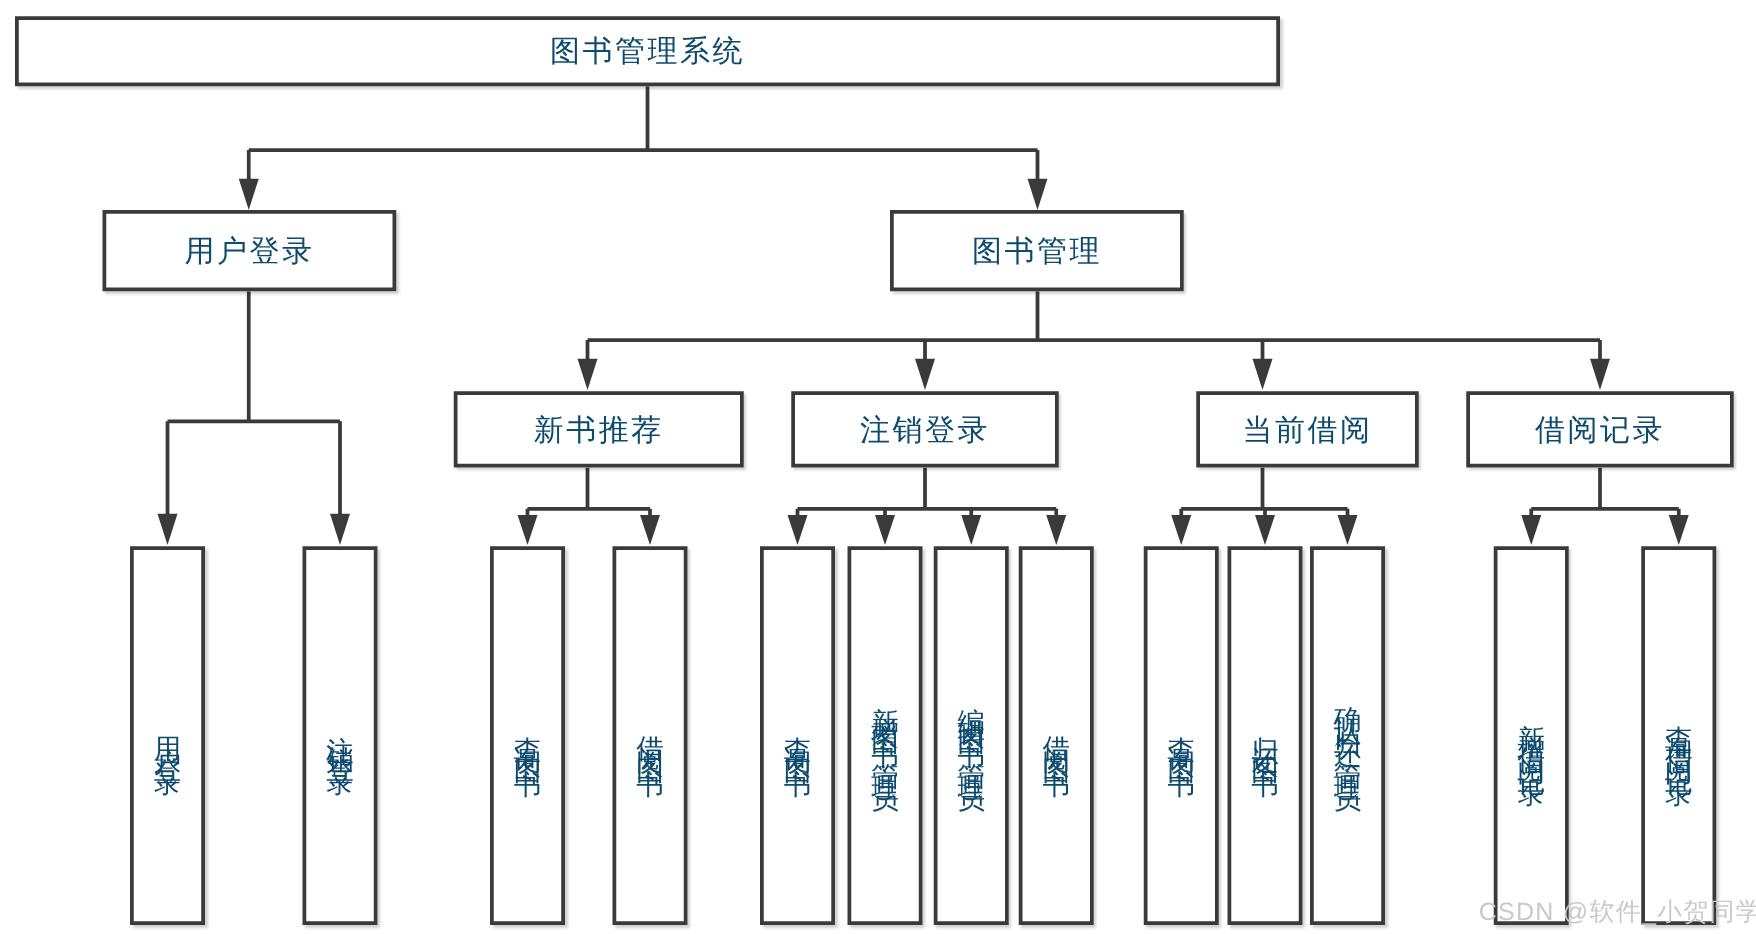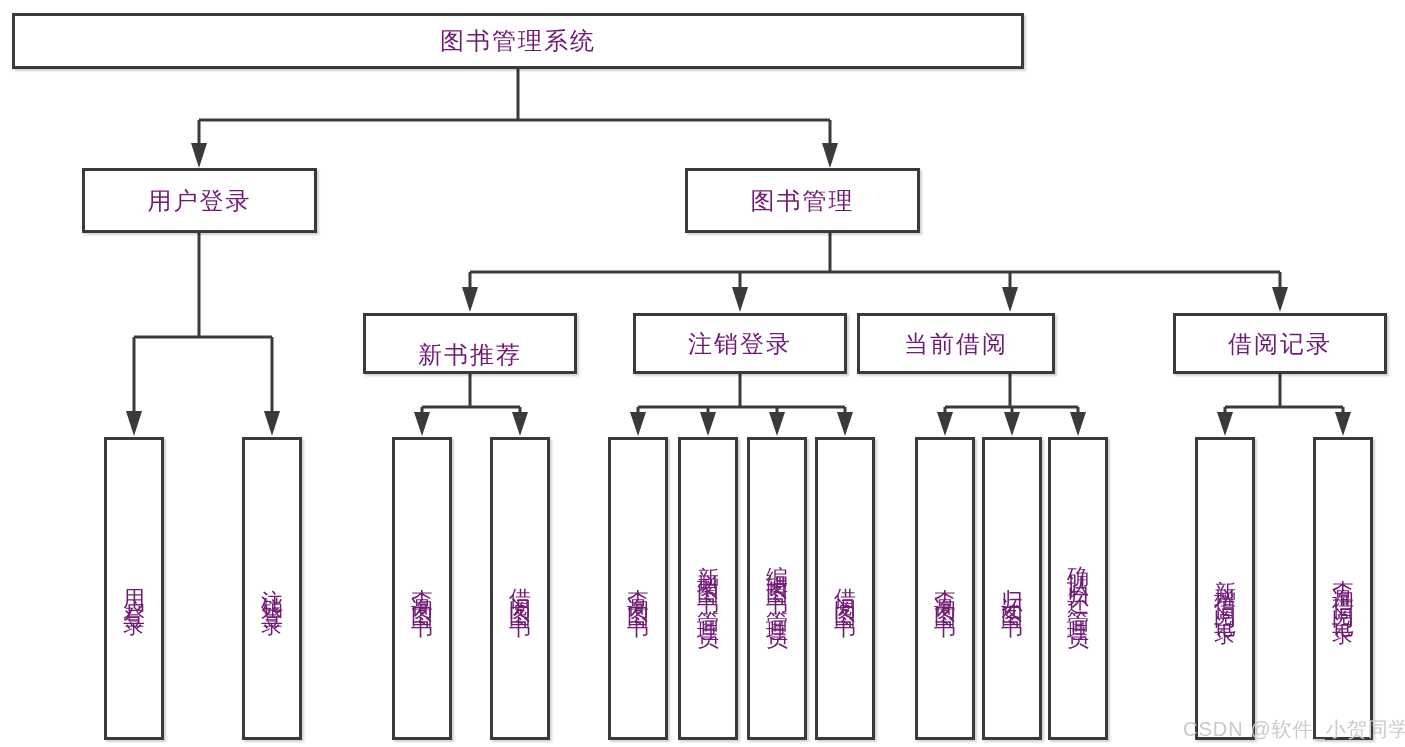--- a/index.html
+++ b/index.html
@@ -25,21 +25,21 @@
     z-index: 1;
   }
   .box {
     position: absolute;
     box-sizing: border-box;
     border: 3px solid #3a3a3a;
     background: #ffffff;
     display: flex;
     align-items: center;
     justify-content: center;
-    color: #701a75;
+    color: #0c4a6e;
     z-index: 2;
     box-shadow: 2px 2px 2px rgba(0,0,0,0.18);
   }
   .hbox {
     font-size: 24px;
     letter-spacing: 2px;
     white-space: nowrap;
   }
   .leaf {
     top: 437px;
@@ -50,25 +50,25 @@
     writing-mode: vertical-rl;
     font-size: 22px;
     line-height: 1;
     letter-spacing: 9px;
     white-space: nowrap;
   }
   
   #n-root   { left: 12px;  top: 13px;  width: 1012px; height: 56px; }
   
   #n-user-login { left: 82px;  top: 168px; width: 235px; height: 65px; }
-  #n-book-mgmt  { left: 685px; top: 168px; width: 235px; height: 65px; }
-  
-  #n-new-book  { left: 363px;  top: 313px; width: 214px; height: 61px; align-items: flex-end; }
+  #n-book-mgmt  { left: 712px; top: 168px; width: 235px; height: 65px; }
+  
+  #n-new-book  { left: 363px;  top: 313px; width: 232px; height: 61px; }
   #n-borrowing { left: 633px;  top: 313px; width: 214px; height: 61px; }
-  #n-current   { left: 857px;  top: 313px; width: 198px; height: 61px; }
+  #n-current   { left: 957px;  top: 313px; width: 178px; height: 61px; }
   #n-records   { left: 1173px; top: 313px; width: 214px; height: 61px; }
   
   #l-user-login     { left: 104px; }
   #l-logout         { left: 242px; }
   #l-query-rec      { left: 392px; }
   #l-borrow-rec     { left: 490px; }
   #l-query-bor      { left: 608px; }
   #l-add-book       { left: 678px; }
   #l-edit-book      { left: 747px; }
   #l-borrow-bor     { left: 815px; }

